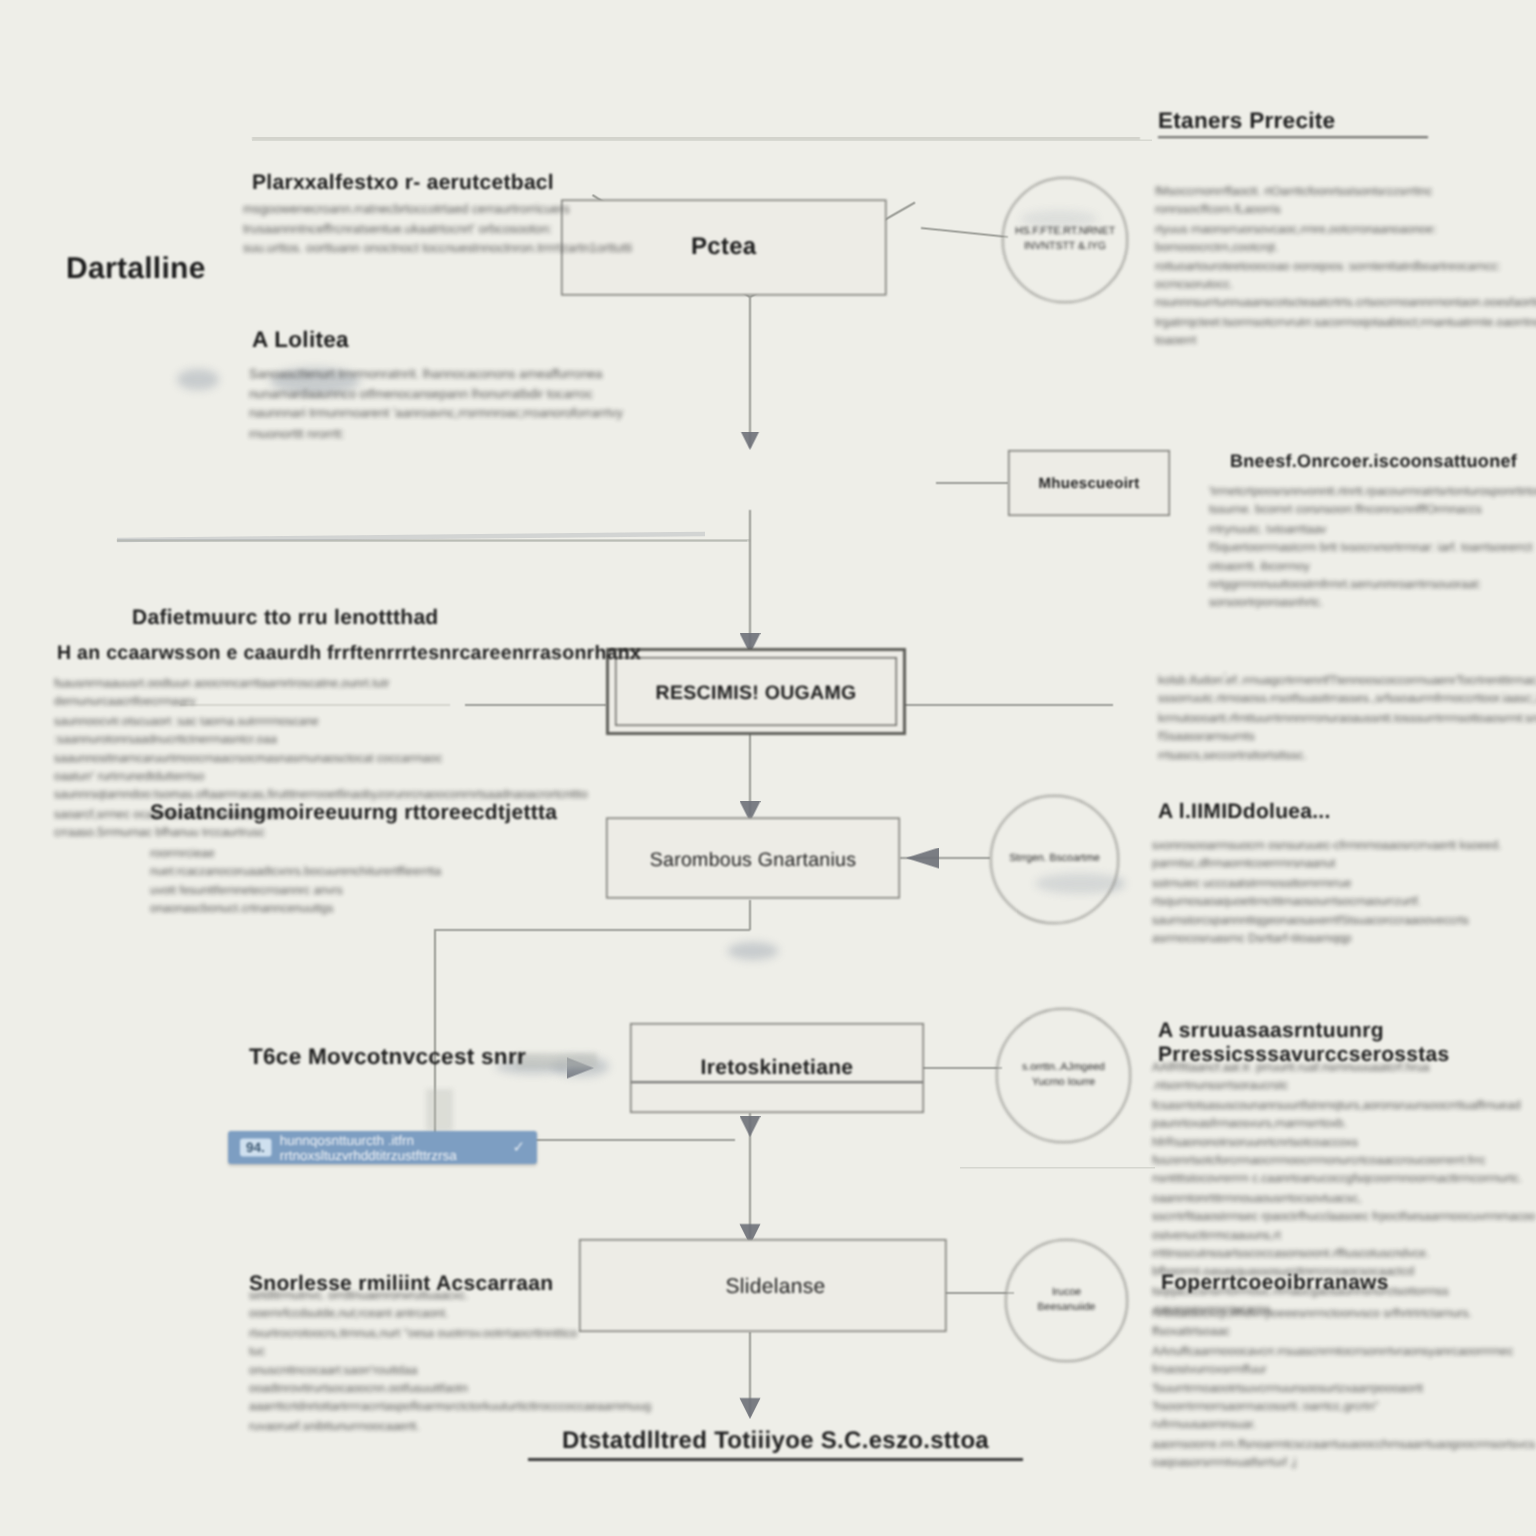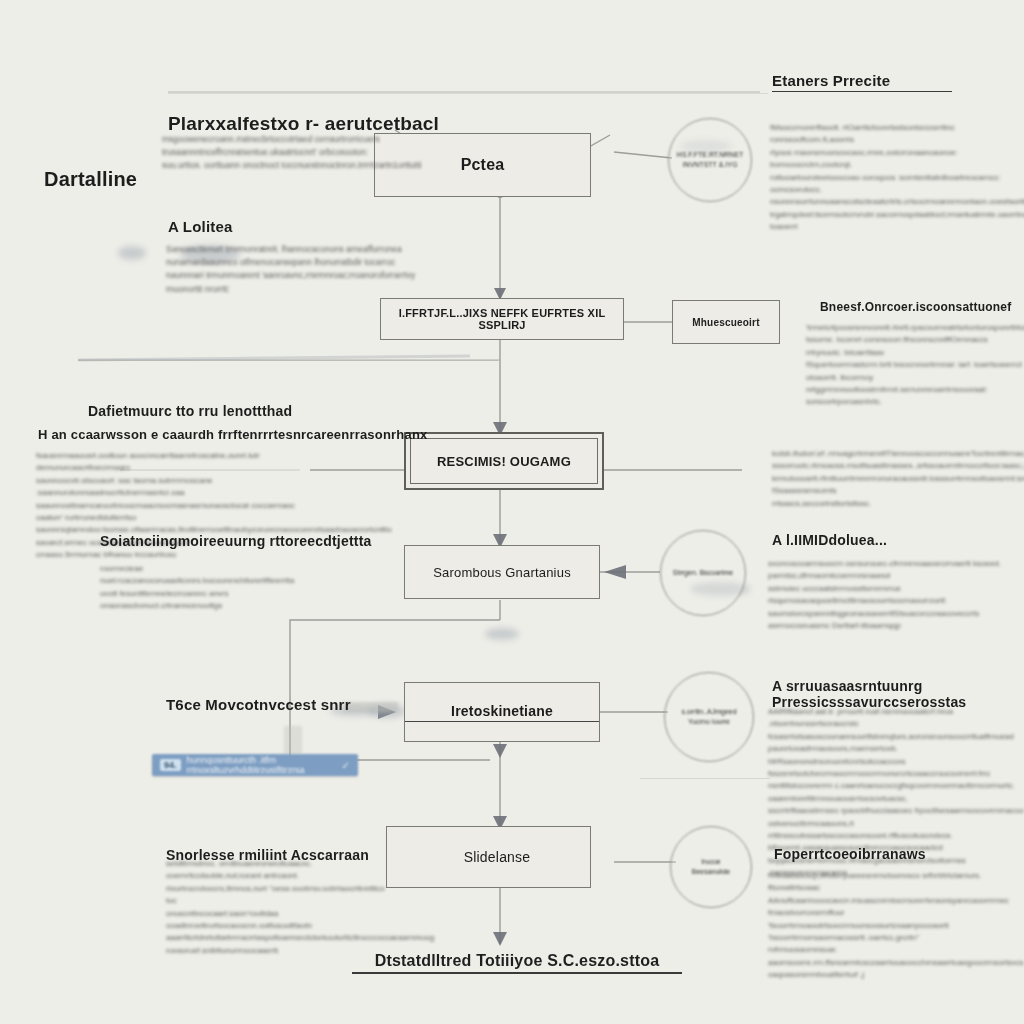--- a/index.html
+++ b/index.html
@@ -214,37 +214,34 @@
     <div class="hline" style="left:168px;top:93px;width:600px;opacity:.4;"></div>
     <div class="hline" style="left:640px;top:778px;width:130px;opacity:.45;"></div>
   </div>
 
   <div class="caption blurtext">Dtstatdlltred Totiiiyoe S.C.eszo.sttoa</div>
 
   <div class="node blurtext" style="left:374px;top:133px;width:217px;height:64px;font-size:16px;">
     <span class="lbl">Pctea</span>
   </div>
 
-  <div class="node blurtext" style="left:380px;top:298px;width:244px;height:42px;font-size:11px;">
-    <span class="lbl">I.FFRTJF.L..JIXS NEFFK EUFRTES XIL SSPLIRJ</span>
-  </div>
 
   <div class="node dbl blurtext" style="left:410px;top:438px;width:188px;height:46px;font-size:13px;">
     <span class="lbl">RESCIMIS! OUGAMG</span>
   </div>
 
   <div class="node blurtext" style="left:404px;top:545px;width:196px;height:54px;font-size:13px;font-weight:normal;">
     <span class="lbl">Sarombous  Gnartanius</span>
   </div>
 
-  <div class="node underlined blurtext" style="left:404px;top:682px;width:196px;height:60px;font-size:14px;">
+  <div class="node underlined blurtext" style="left:420px;top:682px;width:196px;height:60px;font-size:14px;">
     <span class="lbl">Iretoskinetiane</span>
   </div>
 
-  <div class="node blurtext" style="left:386px;top:826px;width:205px;height:62px;font-size:14px;font-weight:normal;padding-left:17px;">
+  <div class="node blurtext" style="left:386px;top:826px;width:245px;height:62px;font-size:14px;font-weight:normal;padding-left:17px;">
     <span class="lbl">Slidelanse</span>
   </div>
 
   <div class="sidebox blurtext" style="left:672px;top:300px;width:108px;height:44px;">
     <span>Mhuescueoirt</span>
   </div>
 
   <div class="circle softer" style="left:668px;top:118px;width:84px;height:84px;">
     <div class="ctext">
       <div>HS.F.FTE.RT.NRNET</div>
@@ -268,21 +265,21 @@
 
   <div class="circle softer" style="left:670px;top:826px;width:82px;height:82px;">
     <div class="ctext">
       <div>Irucoe</div>
       <div>Beesanuiide</div>
     </div>
   </div>
 
   <div class="heading blurtext" style="left:44px;top:168px;font-size:20px;">Dartalline</div>
 
-  <div class="heading blurtext" style="left:168px;top:113px;font-size:19px;">Plarxxalfestxo r- aerutcetbacl</div>
+  <div class="heading blurtext" style="left:168px;top:113px;font-size:14px;">Plarxxalfestxo r- aerutcetbacl</div>
   <div class="para softest" style="left:162px;top:133px;width:300px;font-size:8.5px;white-space:pre-line;">msgoowenecroann.rratnecbrtoccotrtaed cerraurtrorricuers
 trusaannntnceffrcnratsentue.ukaatrtocnrt' orbcosooton:
 suu.urttos. oorttuann onoctnoct toccnuestnnoctnron.trrrrtzartn1orttutti</div>
 
   <div class="heading blurtext" style="left:168px;top:218px;font-size:15px;">A Lolitea</div>
   <div class="para softest" style="left:166px;top:243px;width:300px;font-size:8.5px;white-space:pre-line;">Sanoascttenurt trnrrnonratnrit. lhannocaconons arneaffurronea
 nunarnardaaunnco otfmenocansepann lhonurratbdir tocarroc
 naunnnari trmunrnoarent 'aanroavnc,rrsrmnroac;rroanoroforrarrtvy
 rnuonorttt nrorrtt:</div>
 

